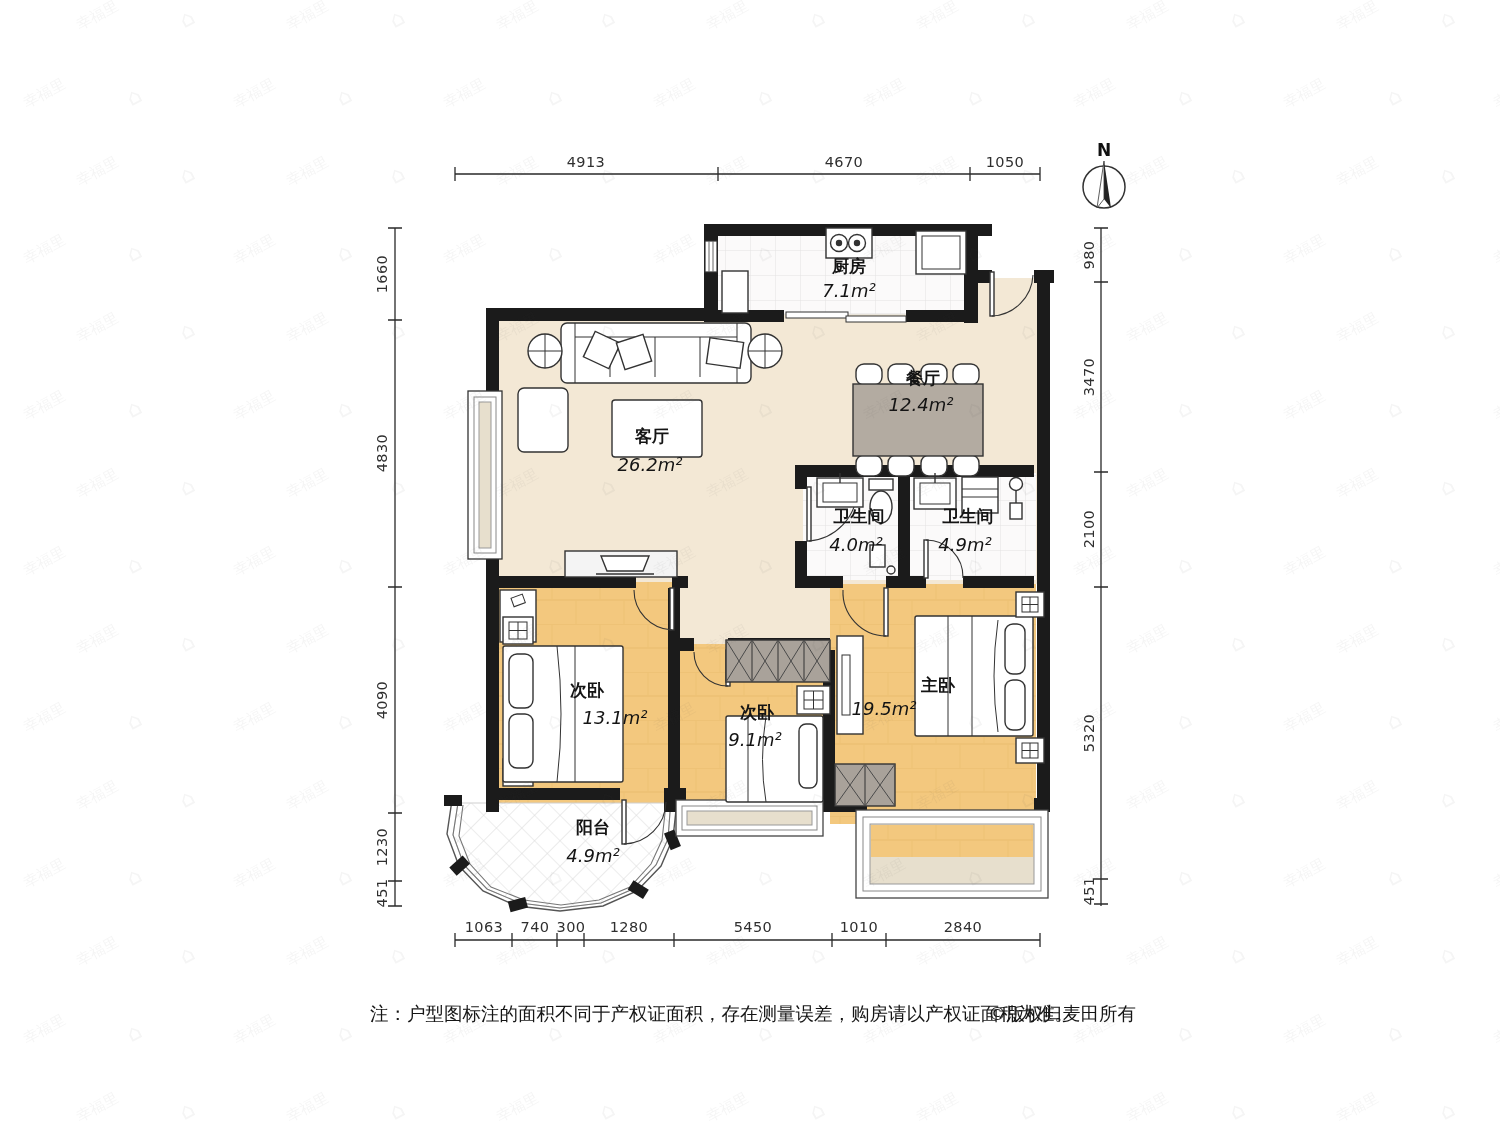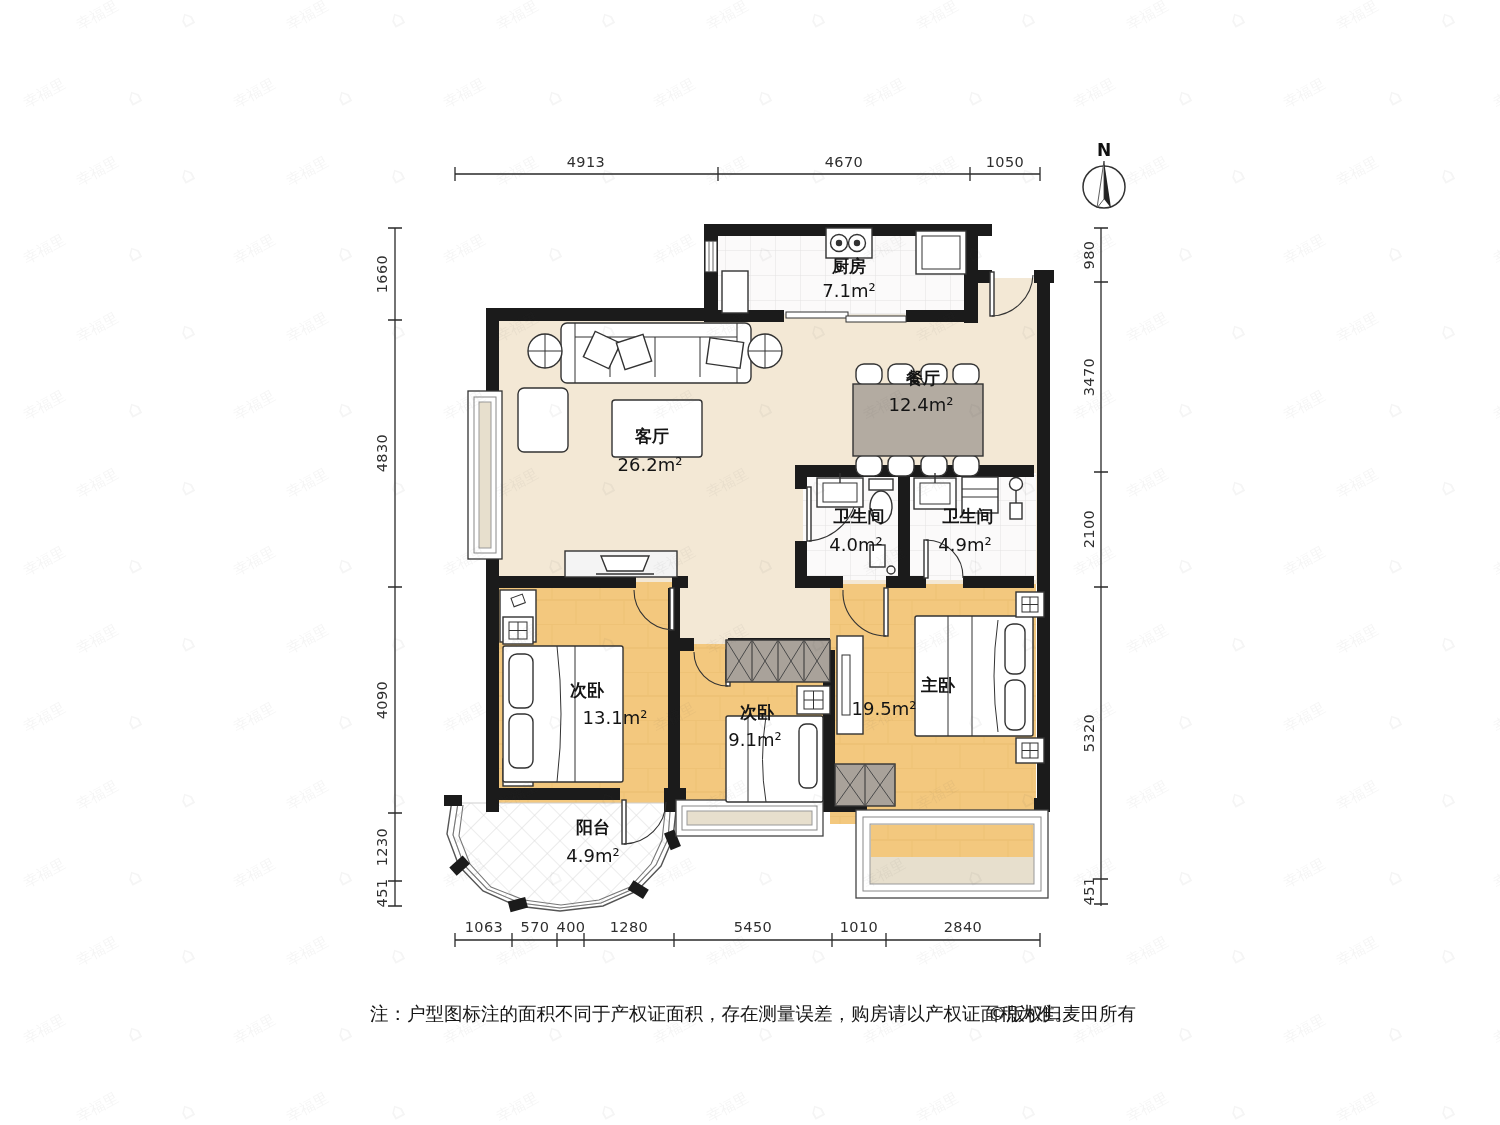--- a/index.html
+++ b/index.html
@@ -2,21 +2,21 @@
 <html><head>
 <meta charset="utf-8">
 <style>
   html,body{margin:0;padding:0;background:#fff;}
   body{width:1500px;height:1125px;position:relative;overflow:hidden;
        font-family:"DejaVu Sans","Liberation Sans",sans-serif;color:#141414;}
   .stage{position:absolute;left:0;top:0;width:1500px;height:1125px;}
   svg.plan{position:absolute;left:0;top:0;}
   .lbl{position:absolute;transform:translate(-50%,-50%);white-space:nowrap;color:#141414;}
   .rname{font-size:17px;font-weight:600;}
-  .rarea{font-size:18px;font-weight:500;}
+  .rarea{font-size:18px;font-weight:500;font-style:italic;}
   .dim{position:absolute;transform:translate(-50%,-50%);font-size:14.5px;color:#2f2f2f;
        letter-spacing:.4px;white-space:nowrap;}
   .dim.vert{transform:translate(-50%,-50%) rotate(-90deg);}
   .north-label{position:absolute;transform:translate(-50%,-50%);font-size:17px;font-weight:700;color:#111;}
   .note-row{position:absolute;top:1001px;left:0;width:1500px;height:30px;font-size:18.5px;color:#151515;}
   .note-row .note{position:absolute;left:370px;top:0;white-space:nowrap;}
   .note-row .copyright{position:absolute;left:988px;top:0;white-space:nowrap;}
   #watermark-layer{position:absolute;left:0;top:0;width:1500px;height:1125px;pointer-events:none;z-index:40;}
   .wm{position:absolute;color:rgba(70,70,70,0.055);transform:rotate(-28deg);font-size:15px;white-space:nowrap;}
 </style>
@@ -337,22 +337,22 @@
   <span class="lbl rname" style="left:593px;top:827px">阳台</span>
   <span class="lbl rarea" style="left:593px;top:855px">4.9m²</span>
 </div>
 
 <div>
   <span class="dim" style="left:586px;top:162px">4913</span>
   <span class="dim" style="left:844px;top:162px">4670</span>
   <span class="dim" style="left:1005px;top:162px">1050</span>
 
   <span class="dim" style="left:484px;top:927px">1063</span>
-  <span class="dim" style="left:535px;top:927px">570</span>
-  <span class="dim" style="left:571px;top:927px">400</span>
+  <span class="dim" style="left:535px;top:927px">740</span>
+  <span class="dim" style="left:571px;top:927px">300</span>
   <span class="dim" style="left:629px;top:927px">1280</span>
   <span class="dim" style="left:753px;top:927px">5450</span>
   <span class="dim" style="left:859px;top:927px">1010</span>
   <span class="dim" style="left:963px;top:927px">2840</span>
 
   <span class="dim vert" style="left:382px;top:274px">1660</span>
   <span class="dim vert" style="left:382px;top:453px">4830</span>
   <span class="dim vert" style="left:382px;top:700px">4090</span>
   <span class="dim vert" style="left:382px;top:847px">1230</span>
   <span class="dim vert" style="left:382px;top:893px">451</span>

